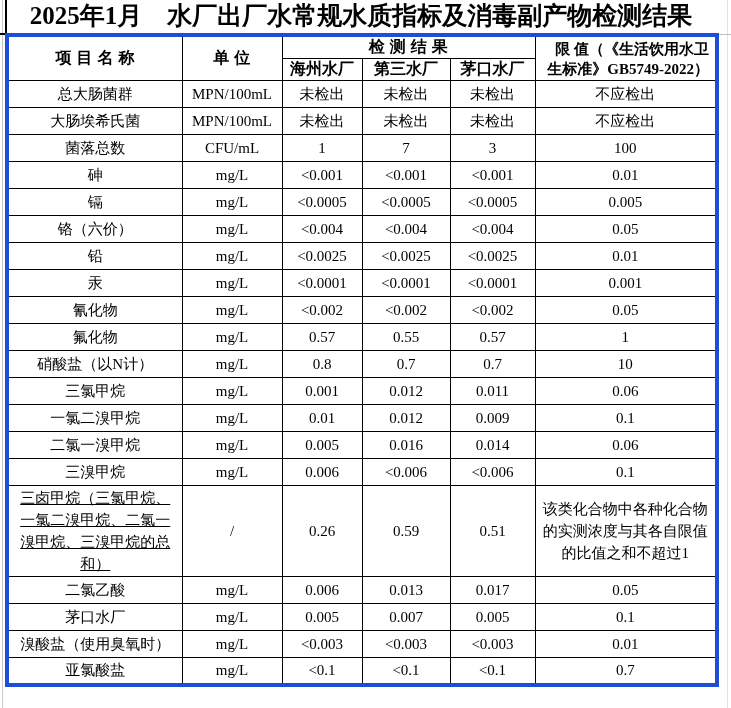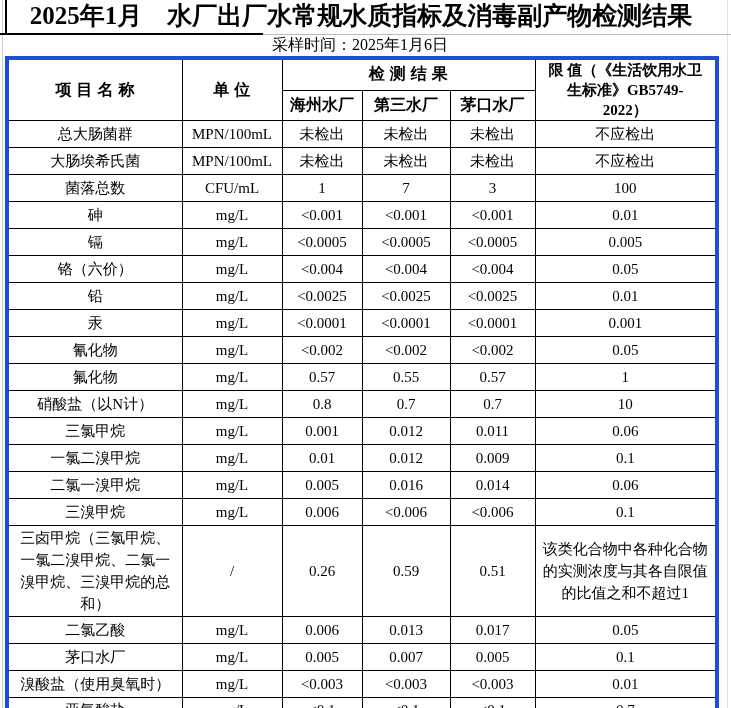--- a/index.html
+++ b/index.html
@@ -68,51 +68,51 @@
     overflow: hidden;
   }
   thead tr { height: 22px; }
   thead th {
     font-weight: bold;
     font-size: 16px;
     letter-spacing: 0.5px;
   }
   thead th.plant { font-size: 16px; letter-spacing: 0; }
   thead th.limit-h {
-    text-align: center;
-    padding: 0 12px;
+    text-align: right;
+    padding: 0 6px;
     font-size: 15px;
     line-height: 20px;
     letter-spacing: 0;
   }
   tbody tr { height: 27px; }
   tbody td { font-size: 15px; }
   tbody tr.tall { height: 91px; }
   tbody tr.tall td.c-item {
     line-height: 22px;
     padding: 0 6px;
+    text-decoration: underline;
   }
   tbody tr.tall td.c-limit {
     line-height: 22px;
     padding: 8px 4px;
   }
   td.c-item { padding: 0 3px; }
 </style>
 </head>
 <body>
 
 <div class="sheet">
   <div class="grid-left"></div>
   <div class="grid-right"></div>
   <div class="title-underline-dark"></div>
   <div class="title-underline-gray"></div>
 
   <div class="doc">
     <div class="title">2025年1月　水厂出厂水常规水质指标及消毒副产物检测结果</div>
-    <div class="subtitle">采样时间：2025年1月6日</div>
 
     <table class="wq">
       <colgroup>
         <col style="width:175px">
         <col style="width:100px">
         <col style="width:80px">
         <col style="width:88px">
         <col style="width:85px">
         <col style="width:182px">
       </colgroup>

